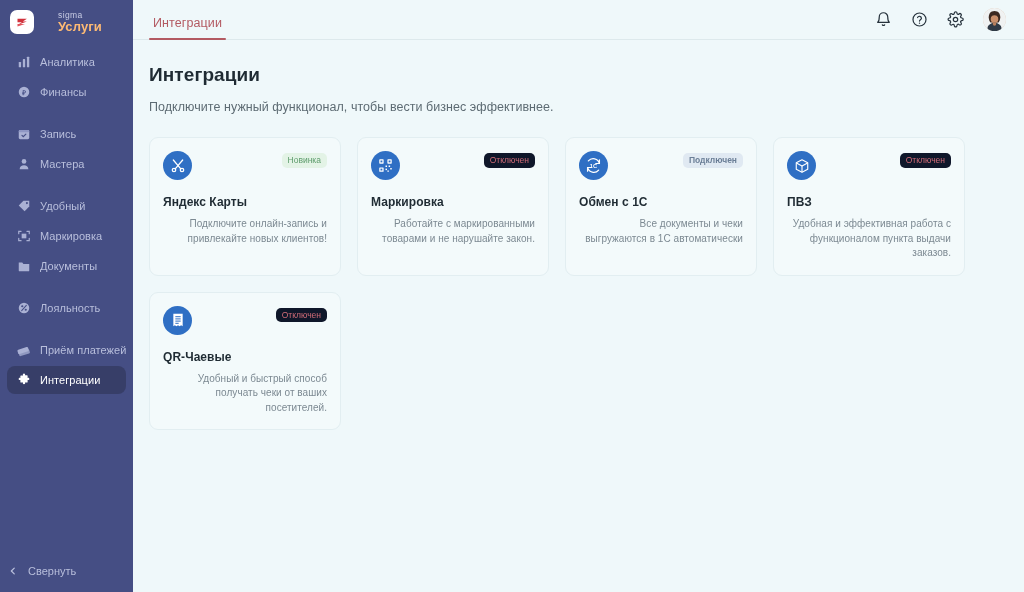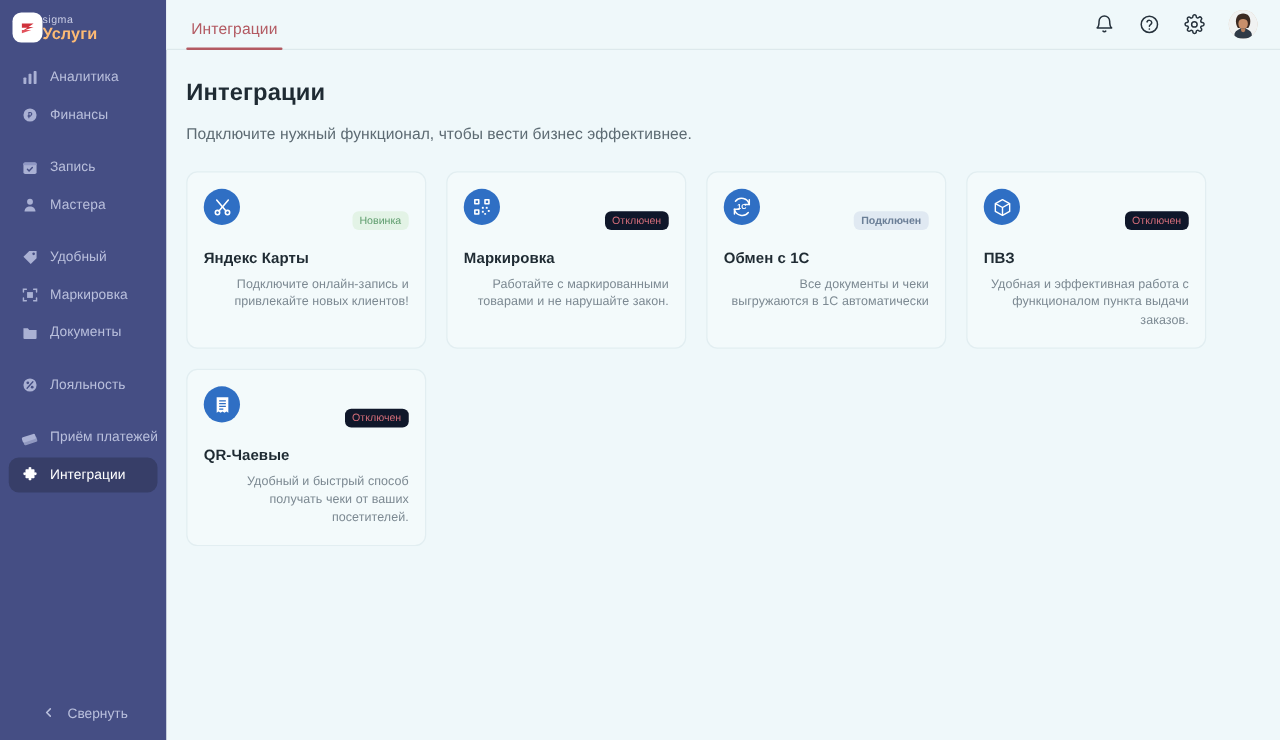--- a/index.html
+++ b/index.html
@@ -13,21 +13,21 @@
 
   
   .sidebar {
     width: 133px; height: 592px;
     background: #454e84;
     position: relative;
     flex: 0 0 133px;
     display: flex; flex-direction: column;
   }
   .brand {
-    display: flex; align-items: center; gap: 0;
+    display: flex; align-items: center; gap: 24px;
     padding: 9px 0 9px 10px; height: 44px;
   }
   .brand-logo {
     width: 24px; height: 24px; border-radius: 7px; background: #ffffff;
     display: flex; align-items: center; justify-content: center;
     flex: 0 0 24px;
   }
   .brand-text { line-height: 1; }
   .brand-sigma {
     display: block; color: #c8cce4; font-size: 8.5px;
@@ -53,21 +53,21 @@
   .nav-item .ico svg { display: block; }
   .nav-label {
     color: #b9bfdc; font-size: 11px; white-space: nowrap;
     letter-spacing: .05px;
   }
   .nav-item.active { background: #373e68; }
   .nav-item.active .nav-label { color: #ffffff; }
 
   .collapse {
     height: 42px; display: flex; align-items: center; gap: 10px;
-    padding-left: 34px; cursor: pointer;
+    padding-left: 8px; cursor: pointer;
   }
   .collapse-label { color: #b9bfdc; font-size: 11px; }
 
   
   .main { flex: 1 1 auto; height: 592px; display: flex; flex-direction: column; }
   .topbar {
     height: 40px; flex: 0 0 40px; background: #eff8fa;
     border-bottom: 1px solid #dde9ec;
     display: flex; align-items: flex-end; justify-content: space-between;
     padding: 0 18px 0 16px;
@@ -113,21 +113,21 @@
   }
   .card-head { display: flex; align-items: flex-start; justify-content: space-between; }
   .card-icon {
     width: 29px; height: 29px; border-radius: 50%;
     background: #2f6fc4;
     display: flex; align-items: center; justify-content: center;
     flex: 0 0 29px;
   }
   .badge {
     font-size: 8.5px; padding: 3px 6px 3px 6px; border-radius: 5px;
-    line-height: 1; white-space: nowrap; margin-top: 18px;
+    line-height: 1; white-space: nowrap; margin-top: 2px;
   }
   .badge.new { background: #e3f3e6; color: #5d9c6c; }
   .badge.off { background: #0f172a; color: #cf6b77; }
   .badge.on  { background: #e0e9f2; color: #6b7f97; font-weight: bold; }
 
   .card-title {
     margin-top: 15px; font-size: 12px; font-weight: bold; color: #1f2b33;
     letter-spacing: .05px;
   }
   .card-desc {

